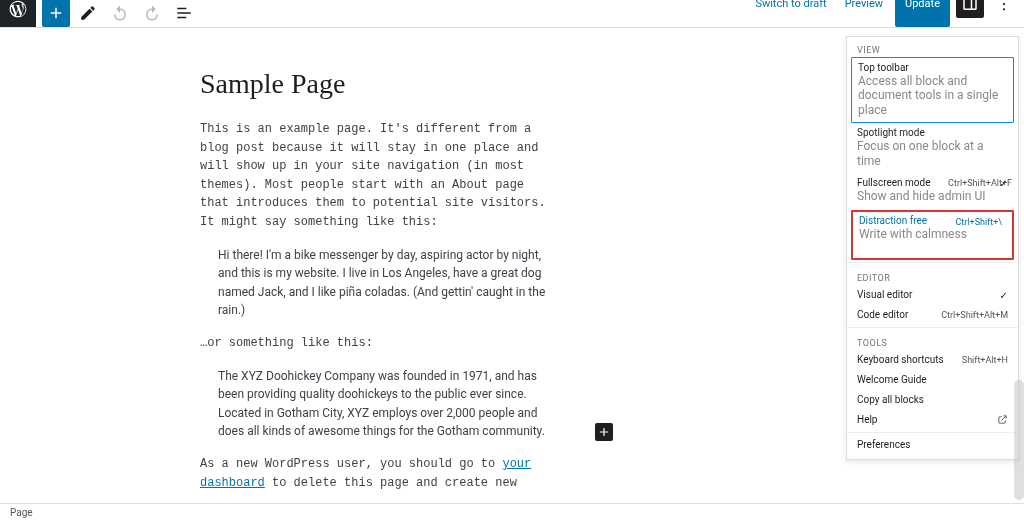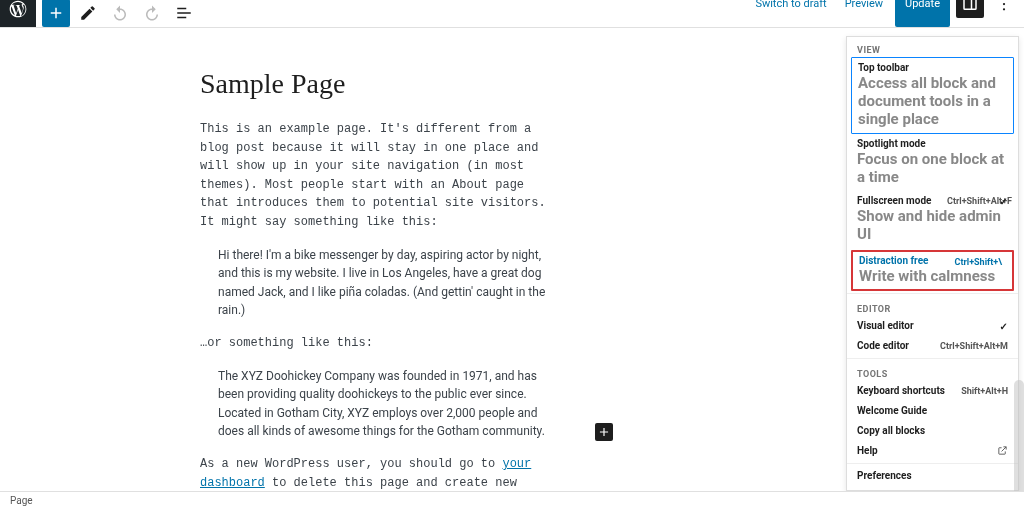--- a/index.html
+++ b/index.html
@@ -17,32 +17,32 @@
   .link-btn { color: #0073aa; font-size: 11px; cursor: pointer; padding: 4px 6px; }
   .update-btn { background: #0073aa; color: #fff; font-size: 11px; padding: 17px 10px; border-radius: 2px; cursor: pointer; }
   .main { position: relative; height: calc(100% - 36px - 18px); overflow: hidden; }
   .content { max-width: 600px; margin: 40px auto 0 200px; color: #394050; }
   .page-title { font-size: 28px; font-weight: 400; margin-bottom: 20px; color: #1e1e1e; font-family: Georgia, serif; }
   .para { font-size: 12px; line-height: 1.55; margin-bottom: 14px; max-width: 360px; color: #3c434a; font-family: Liberation Mono, monospace; }
   .quote { margin-left: 18px; font-size: 12px; line-height: 1.55; margin-bottom: 14px; max-width: 340px; color: #3c434a; }
   .link { color: #0073aa; text-decoration: underline; }
   .add-block { position: absolute; left: 595px; top: 395px; width: 18px; height: 18px; background: #1e1e1e; color: #fff; display: flex; align-items: center; justify-content: center; border-radius: 2px; cursor: pointer; }
   .add-block svg { width: 14px; height: 14px; }
-  .footer { position: absolute; bottom: 12px; left: 0; right: 0; height: 18px; border-top: 1px solid #e0e0e0; padding: 2px 10px; font-size: 10px; color: #555; background: #fff; display: flex; align-items: center; }
+  .footer { position: absolute; bottom: 0; left: 0; right: 0; height: 18px; border-top: 1px solid #e0e0e0; padding: 2px 10px; font-size: 10px; color: #555; background: #fff; display: flex; align-items: center; }
   
-  .panel { position: absolute; top: 36px; right: 5px; width: 173px; background: #fff; border: 1px solid #ddd; box-shadow: 0 2px 6px rgba(0,0,0,0.1); padding-bottom: 4px; max-height: 472px; overflow-y: auto; font-weight: bold; }
+  .panel { position: absolute; top: 36px; right: 5px; width: 173px; background: #fff; border: 1px solid #ddd; box-shadow: 0 2px 6px rgba(0,0,0,0.1); padding-bottom: 4px; max-height: 472px; overflow-y: auto; }
   .panel-section-label { font-size: 9px; letter-spacing: 0.5px; color: #757575; padding: 8px 10px 2px; text-transform: uppercase; }
   .panel-item { padding: 4px 10px 5px; font-size: 10px; color: #1e1e1e; cursor: pointer; position: relative; }
-  .panel-item .sub { font-size: 15px; color: #888; line-height: 1.2; margin-top: 1px; }
+  .panel-item .sub { font-size: 12px; color: #888; line-height: 1.2; margin-top: 1px; }
   .panel-item .shortcut { position: absolute; right: 10px; top: 5px; font-size: 9px; color: #555; }
   .panel-item .check { position: absolute; right: 10px; top: 5px; font-size: 10px; color: #1e1e1e; }
   .panel-item .ext-icon { position: absolute; right: 10px; top: 4px; }
   .panel-sep { height: 1px; background: #eee; margin: 2px 0; }
   .highlight-blue { border: 1px solid #0a84ff; margin: 0 4px; border-radius: 1px; padding: 4px 6px 5px; }
-  .highlight-red { border: 2px solid #d63638; margin: 2px 4px; border-radius: 1px; padding: 3px 6px 4px; }
+  .highlight-red { border: 2px solid #d63638; margin: 2px 4px; border-radius: 1px; padding: 3px 6px 16px; }
   .scrollhint { position: absolute; right: 0; top: 380px; width: 10px; height: 120px; background: #c0c0c0; border-radius: 5px; opacity: 0.5; }
   .panel::-webkit-scrollbar { width: 6px; }
   .panel::-webkit-scrollbar-thumb { background: #c0c0c0; border-radius: 3px; }
 </style>
 </head>
 <body>
 
 <div class="topbar">
   <div class="wp-badge">
     <svg viewBox="0 0 24 24">

